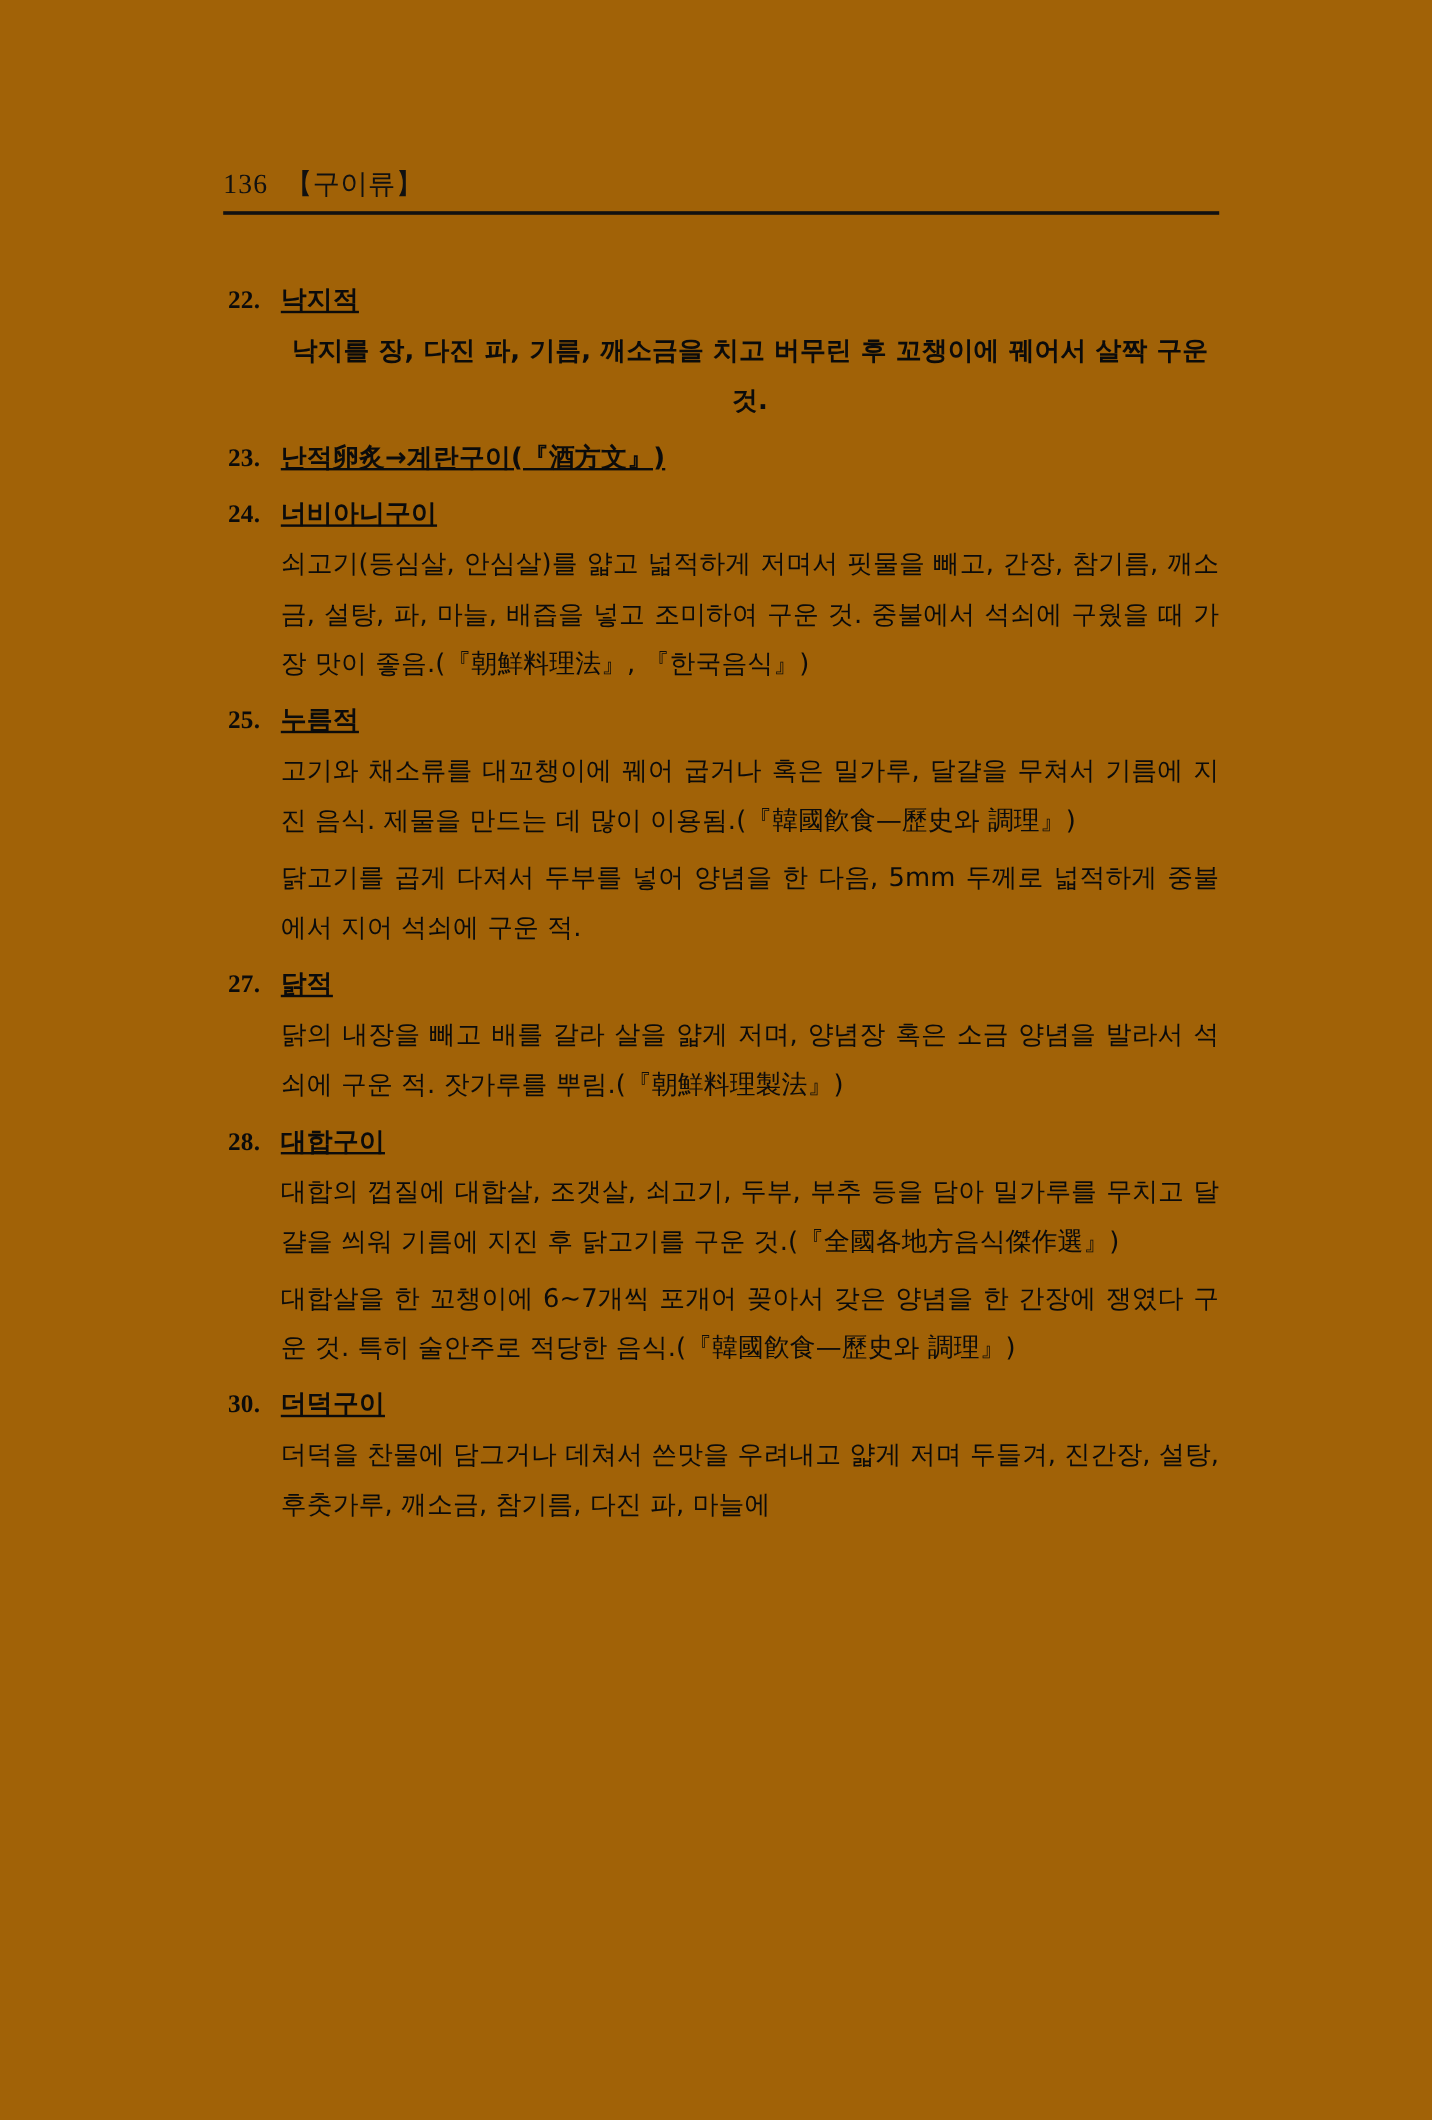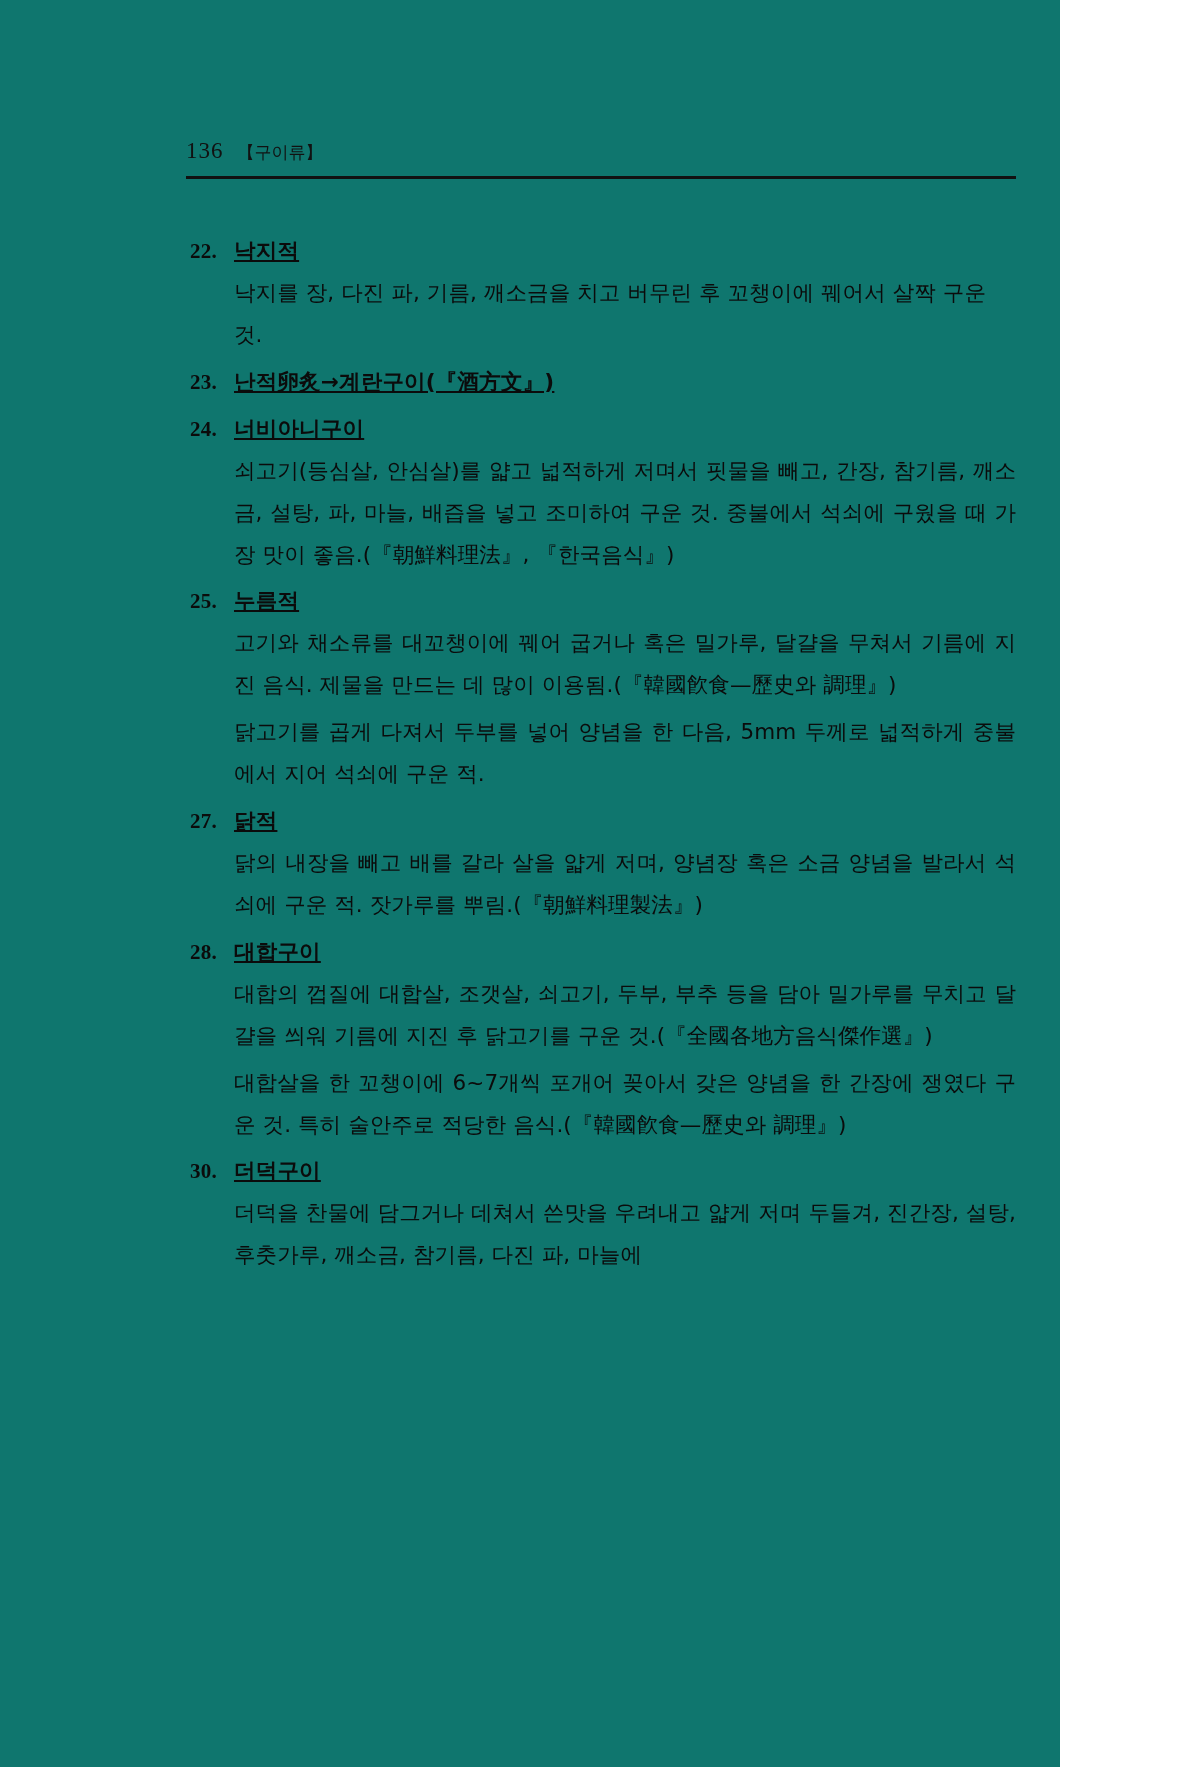--- a/index.html
+++ b/index.html
@@ -11,41 +11,41 @@
     width: 1193px;
     height: 1767px;
     font-family: "Liberation Serif", "DejaVu Serif", serif;
     color: #0d0d0d;
     position: relative;
     overflow: hidden;
   }
   .page {
     position: absolute;
     left: 0; top: 0;
-    width: 1060px;
+    width: 1193px;
     height: 1767px;
-    background: #0f766e;
+    background: #a16207;
   }
   .header {
     position: absolute;
     left: 186px;
     top: 138px;
     width: 820px;
     display: flex;
     align-items: baseline;
     gap: 14px;
   }
   .page-number {
     font-size: 23px;
     letter-spacing: 1px;
     font-family: "Liberation Serif", serif;
     color: #111;
   }
   .header-title {
-    font-size: 17px;
+    font-size: 23px;
     font-family: Liberation Serif, serif;
     color: #111;
     font-weight: 500;
   }
   .header-rule {
     position: absolute;
     left: 186px;
     top: 176px;
     width: 830px;
     height: 3px;
@@ -89,21 +89,22 @@
     font-family: "DejaVu Sans", sans-serif;
     font-size: 21.5px;
     line-height: 1.95;
     text-align: justify;
     text-justify: inter-character;
     color: #0b0b0b;
     word-break: break-all;
     letter-spacing: 0.1px;
   }
   .entry-body.nojust {
-    text-align: left;
+    text-align: center;
+    font-weight: bold;
   }
 </style>
 </head>
 <body>
 
 <div class="page">
 
   <div class="header">
     <span class="page-number">136</span>
     <span class="header-title">【구이류】</span>

